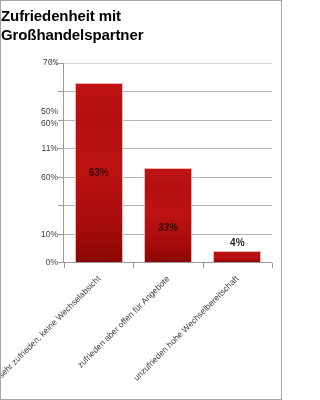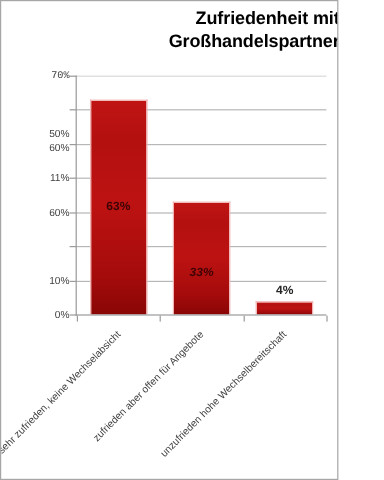--- a/index.html
+++ b/index.html
@@ -19,21 +19,21 @@
     box-sizing: border-box;
     overflow: hidden;
   }
 
   
   #chart-title {
     position: absolute;
     left: 0;
     top: 5px;
     width: 282px;
-    text-align: right;
+    text-align: left;
     font-size: 15px;
     font-weight: bold;
     color: #000000;
     line-height: 19px;
     letter-spacing: -0.1px;
   }
   #chart-title .t-line {
     display: block;
     white-space: nowrap;
   }

